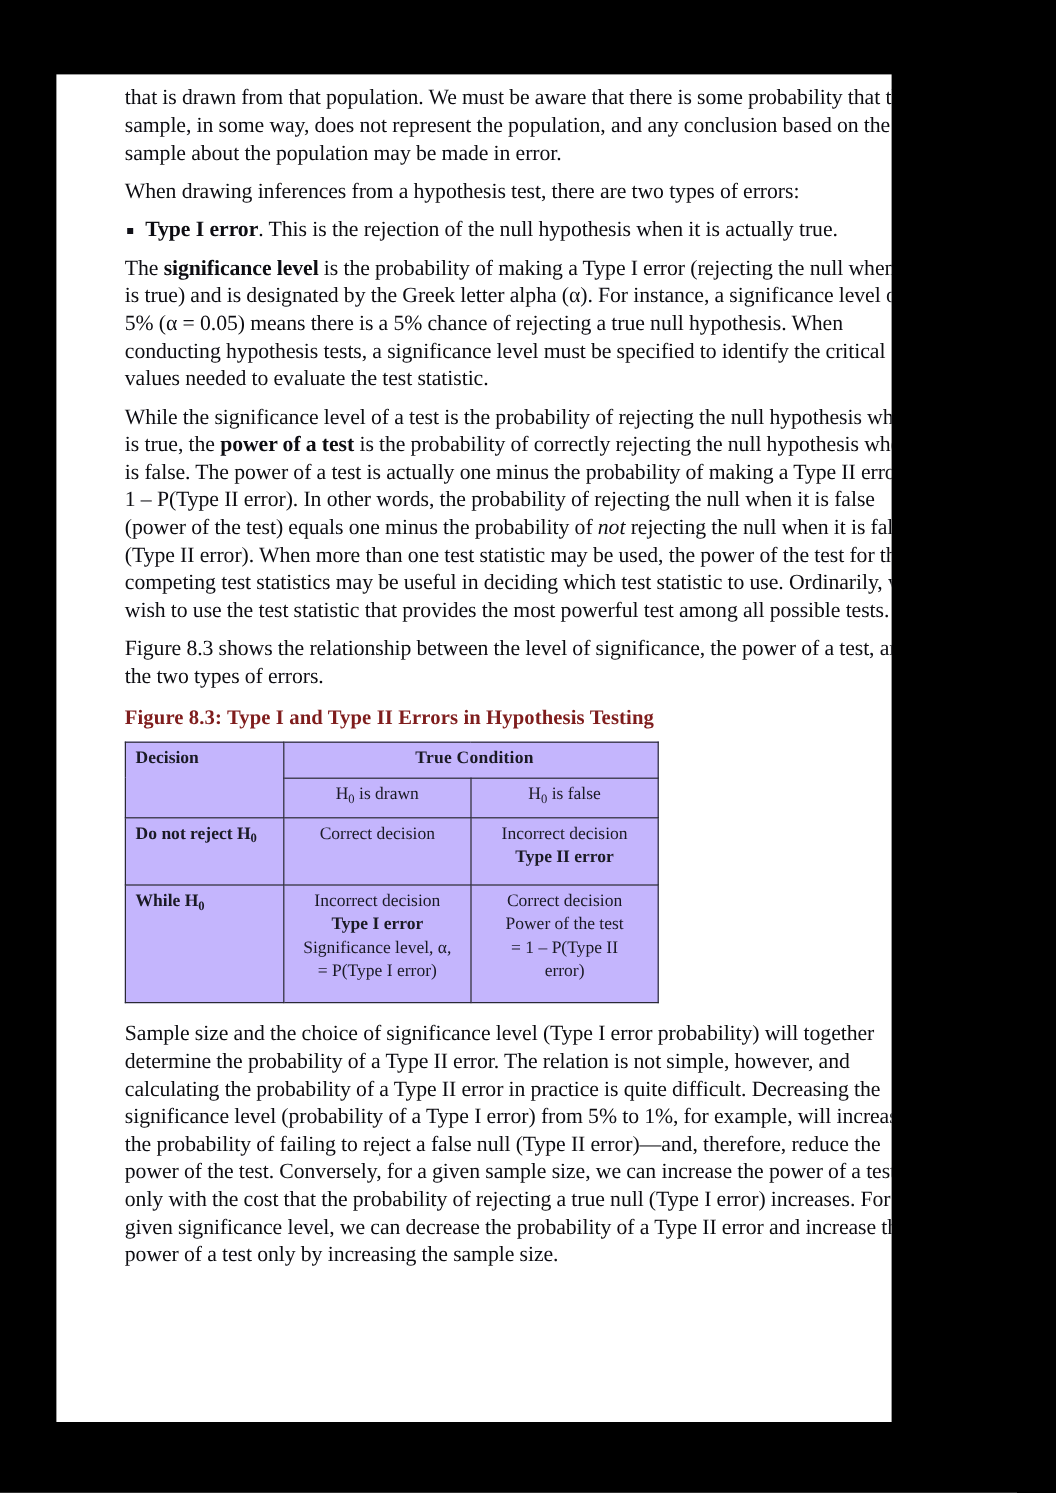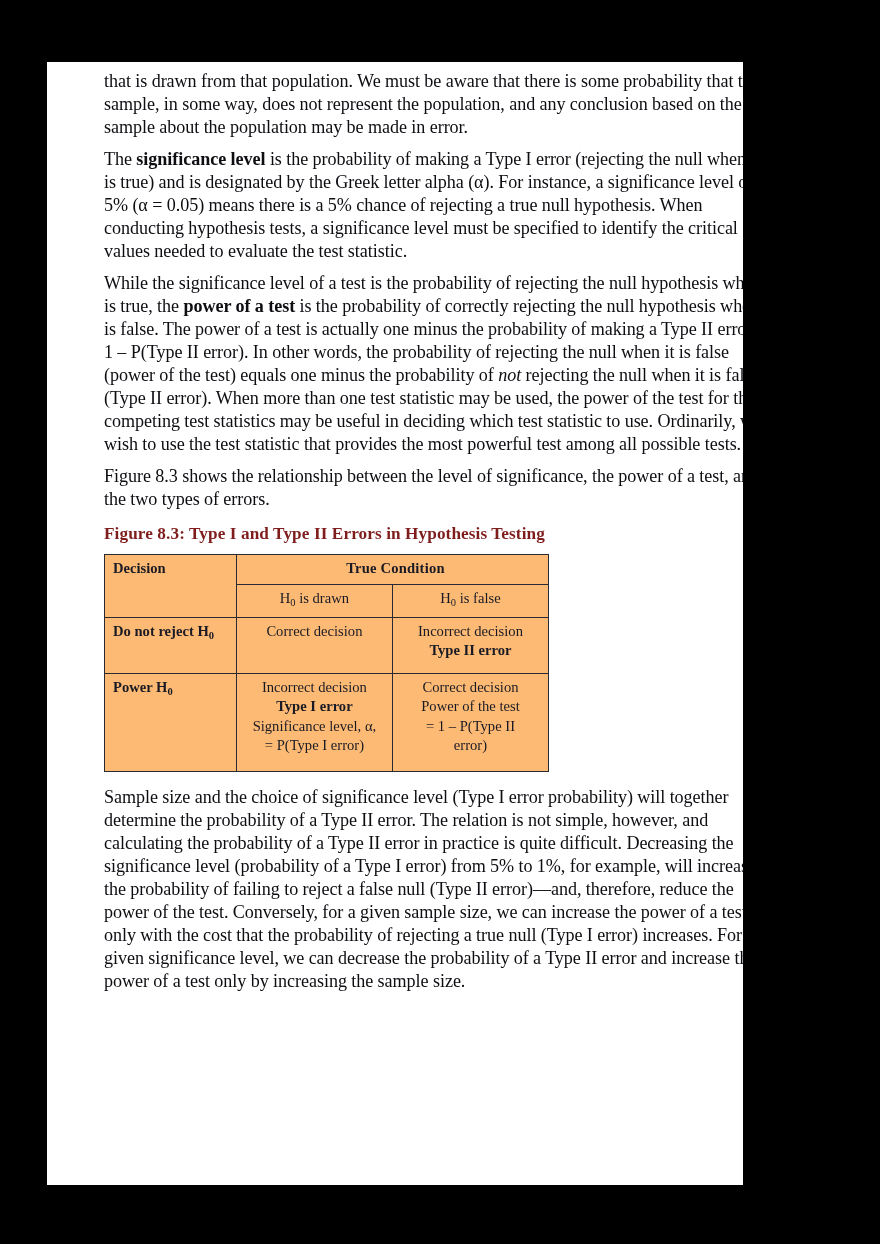--- a/index.html
+++ b/index.html
@@ -82,21 +82,21 @@
 
   
   .fig-table-wrap {
     margin: 0 0 14px 0;
     width: 445px;
   }
   table.fig-table {
     border-collapse: collapse;
     width: 445px;
     table-layout: fixed;
-    background: #fdba74;
+    background: #c4b5fd;
   }
   table.fig-table td {
     border: 1px solid #2a2a33;
     font-family: "Liberation Serif", "DejaVu Serif", serif;
     font-size: 14.6px;
     line-height: 19.5px;
     color: #1a1a24;
     vertical-align: top;
     padding: 4px 6px 5px 6px;
   }
@@ -127,22 +127,26 @@
   p.para.after-table { margin-top: 0; }
 </style>
 </head>
 <body>
 
 <div id="page">
   <div id="content">
 
     <p class="para">that is drawn from that population. We must be aware that there is some probability that the sample, in some way, does not represent the population, and any conclusion based on the sample about the population may be made in error.</p>
 
+    <p class="para">When drawing inferences from a hypothesis test, there are two types of errors:</p>
 
     <ul class="bullets">
+      <li>
+        <span class="sqbullet"></span><b>Type I error</b><span>. This is the rejection of the null hypothesis when it is actually true.</span>
+      </li>
     </ul>
 
     <p class="para"><span>The </span><b>significance level</b><span> is the probability of making a Type I error (rejecting the null when it is true) and is designated by the Greek letter alpha (α). For instance, a significance level of 5% (α = 0.05) means there is a 5% chance of rejecting a true null hypothesis. When conducting hypothesis tests, a significance level must be specified to identify the critical values needed to evaluate the test statistic.</span></p>
 
     <p class="para"><span>While the significance level of a test is the probability of rejecting the null hypothesis when it is true, the </span><b>power of a test</b><span> is the probability of correctly rejecting the null hypothesis when it is false. The power of a test is actually one minus the probability of making a Type II error, or 1 – P(Type II error). In other words, the probability of rejecting the null when it is false (power of the test) equals one minus the probability of </span><i>not</i><span> rejecting the null when it is false (Type II error). When more than one test statistic may be used, the power of the test for the competing test statistics may be useful in deciding which test statistic to use. Ordinarily, we wish to use the test statistic that provides the most powerful test among all possible tests.</span></p>
 
     <p class="para">Figure 8.3 shows the relationship between the level of significance, the power of a test, and the two types of errors.</p>
 
     <div class="fig-caption">Figure 8.3: Type I and Type II Errors in Hypothesis Testing</div>
 
@@ -166,21 +170,21 @@
             <td class="c-left tall-cell"><span>Do not reject H</span><span class="sub">0</span></td>
             <td class="c-mid tall-cell">
                 <span class="cellline">Correct decision</span>
               </td>
             <td class="c-right tall-cell">
                 <span class="cellline">Incorrect decision</span>
                 <span class="cellline bold">Type II error</span>
               </td>
           </tr>
           <tr>
-            <td class="c-left tall-cell-2"><span>Power H</span><span class="sub">0</span></td>
+            <td class="c-left tall-cell-2"><span>While H</span><span class="sub">0</span></td>
             <td class="c-mid tall-cell-2">
                 <span class="cellline">Incorrect decision</span>
                 <span class="cellline bold">Type I error</span>
                 <span class="cellline">Significance level, α,</span>
                 <span class="cellline">= P(Type I error)</span>
               </td>
             <td class="c-right tall-cell-2">
                 <span class="cellline">Correct decision</span>
                 <span class="cellline">Power of the test</span>
                 <span class="cellline">= 1 – P(Type II</span>

